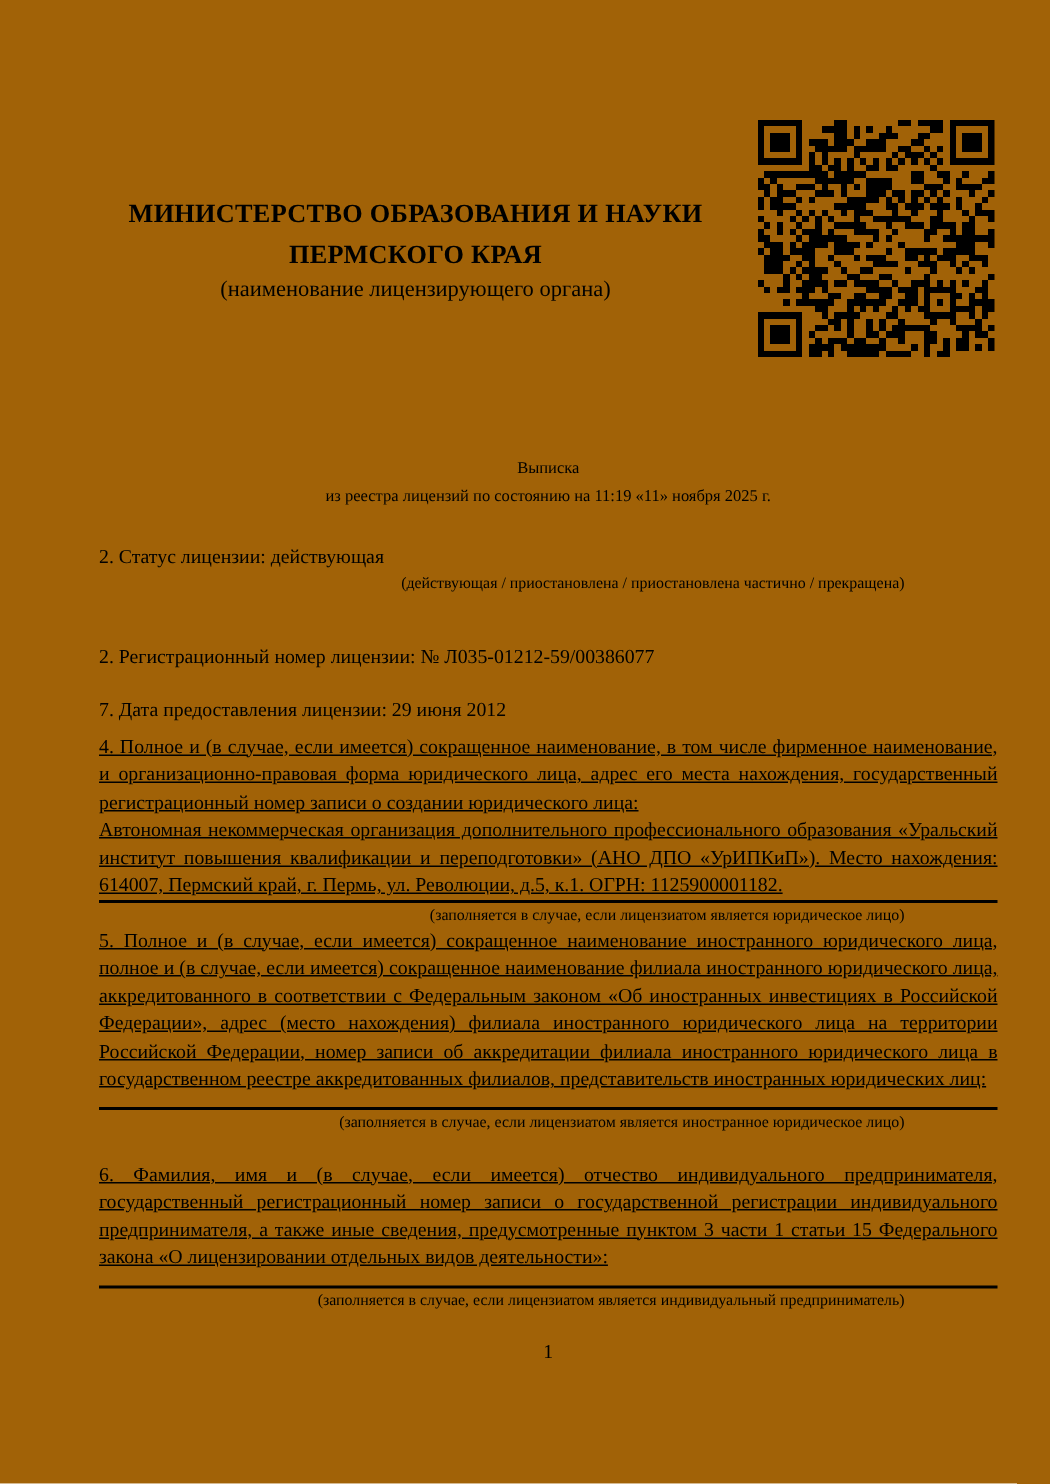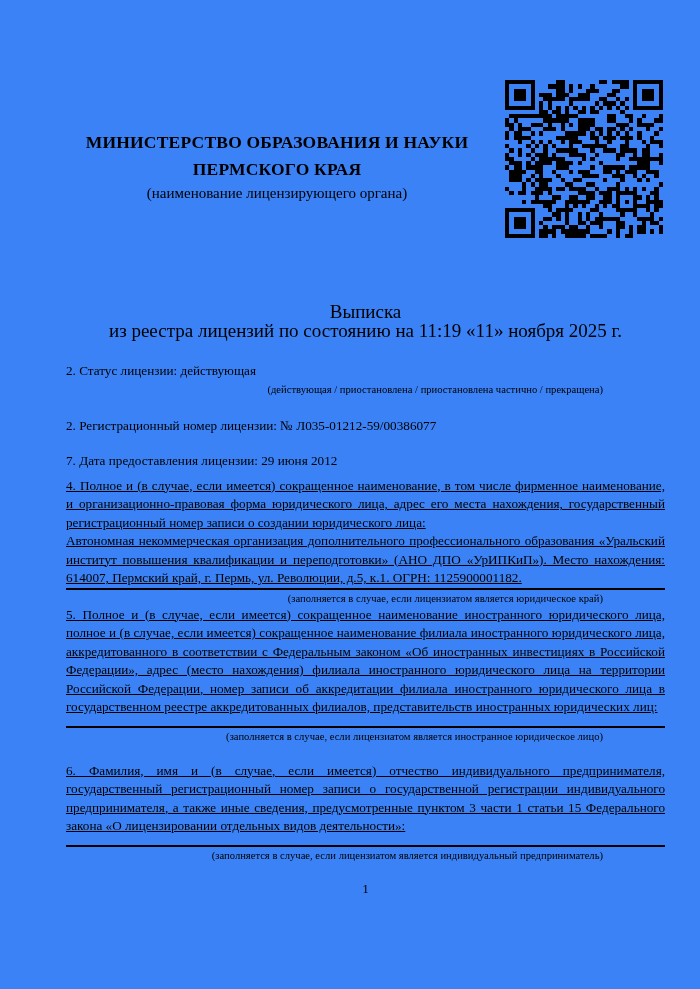--- a/index.html
+++ b/index.html
@@ -1,20 +1,20 @@
 <!DOCTYPE html>
 <html><head>
 <meta charset="utf-8">
 <style>
   html, body { margin: 0; padding: 0; background: #ffffff; }
   .page {
     position: relative;
     width: 700px;
     height: 989px;
-    background: #3b82f6;
+    background: #a16207;
     color: #000000;
     font-family: "Liberation Serif", serif;
     overflow: hidden;
   }
   .abs { position: absolute; }
 
   
   .header-block {
     left: 66px;
     top: 129px;
@@ -41,21 +41,21 @@
     height: 158px;
   }
   .qr-box svg { display: block; }
 
   
   .doc-title {
     left: 66px;
     top: 303px;
     width: 599px;
     text-align: center;
-    font-size: 19px;
+    font-size: 11px;
     line-height: 18.5px;
   }
 
   
   .content {
     left: 66px;
     top: 362px;
     width: 599px;
     font-size: 13.2px;
     line-height: 18.5px;
@@ -66,21 +66,21 @@
     width: 537px;
     text-align: right;
     font-size: 10.6px;
     line-height: 14px;
     margin-top: 2px;
   }
   .rule {
     height: 0;
     border-top: 2px solid #000000;
   }
-  .mt-s2   { margin-top: 20px; }
+  .mt-s2   { margin-top: 32px; }
   .mt-s3   { margin-top: 17px; }
   .mt-s4   { margin-top: 6px; }
   .mt-s5   { }
   .mt-rule { margin-top: 9px; }
   .mt-s6   { margin-top: 18px; }
   .mt-s7   { margin-top: 18px; }
   .page-number {
     margin-top: 17px;
     text-align: center;
     font-size: 13.2px;
@@ -785,21 +785,21 @@
     <div class="line">2. Статус лицензии: действующая</div>
     <div class="hint">(действующая / приостановлена / приостановлена частично / прекращена)</div>
 
     <div class="line mt-s2">2. Регистрационный номер лицензии: № Л035-01212-59/00386077</div>
 
     <div class="line mt-s3">7. Дата предоставления лицензии: 29 июня 2012</div>
 
     <div class="para mt-s4">4. Полное и (в случае, если имеется) сокращенное наименование, в том числе фирменное наименование, и организационно-правовая форма юридического лица, адрес его места нахождения, государственный регистрационный номер записи о создании юридического лица:</div>
     <div class="para">Автономная некоммерческая организация дополнительного профессионального образования «Уральский институт повышения квалификации и переподготовки» (АНО ДПО «УрИПКиП»). Место нахождения: 614007, Пермский край, г. Пермь, ул. Революции, д.5, к.1. ОГРН: 1125900001182.</div>
     <div class="rule"></div>
-    <div class="hint">(заполняется в случае, если лицензиатом является юридическое край)</div>
+    <div class="hint">(заполняется в случае, если лицензиатом является юридическое лицо)</div>
 
     <div class="para mt-s5">5. Полное и (в случае, если имеется) сокращенное наименование иностранного юридического лица, полное и (в случае, если имеется) сокращенное наименование филиала иностранного юридического лица, аккредитованного в соответствии с Федеральным законом «Об иностранных инвестициях в Российской Федерации», адрес (место нахождения) филиала иностранного юридического лица на территории Российской Федерации, номер записи об аккредитации филиала иностранного юридического лица в государственном реестре аккредитованных филиалов, представительств иностранных юридических лиц:</div>
     <div class="rule mt-rule"></div>
     <div class="hint">(заполняется в случае, если лицензиатом является иностранное юридическое лицо)</div>
 
     <div class="para mt-s6">6. Фамилия, имя и (в случае, если имеется) отчество индивидуального предпринимателя, государственный регистрационный номер записи о государственной регистрации индивидуального предпринимателя, а также иные сведения, предусмотренные пунктом 3 части 1 статьи 15 Федерального закона «О лицензировании отдельных видов деятельности»:</div>
     <div class="rule mt-rule"></div>
     <div class="hint">(заполняется в случае, если лицензиатом является индивидуальный предприниматель)</div>
 
 

